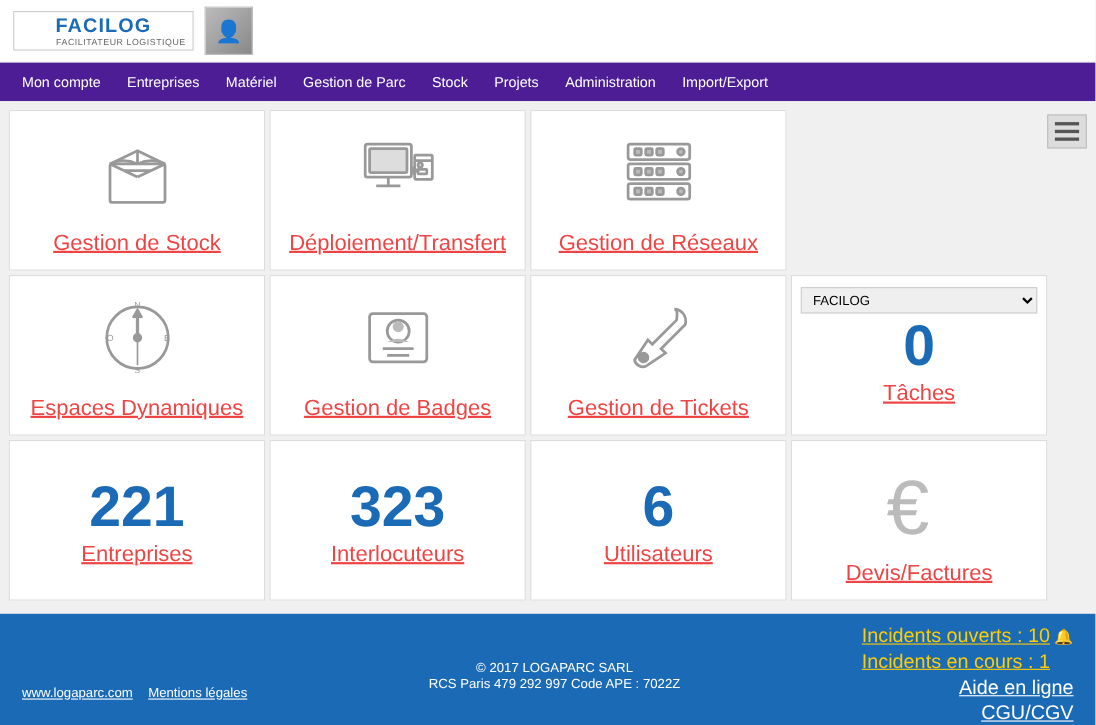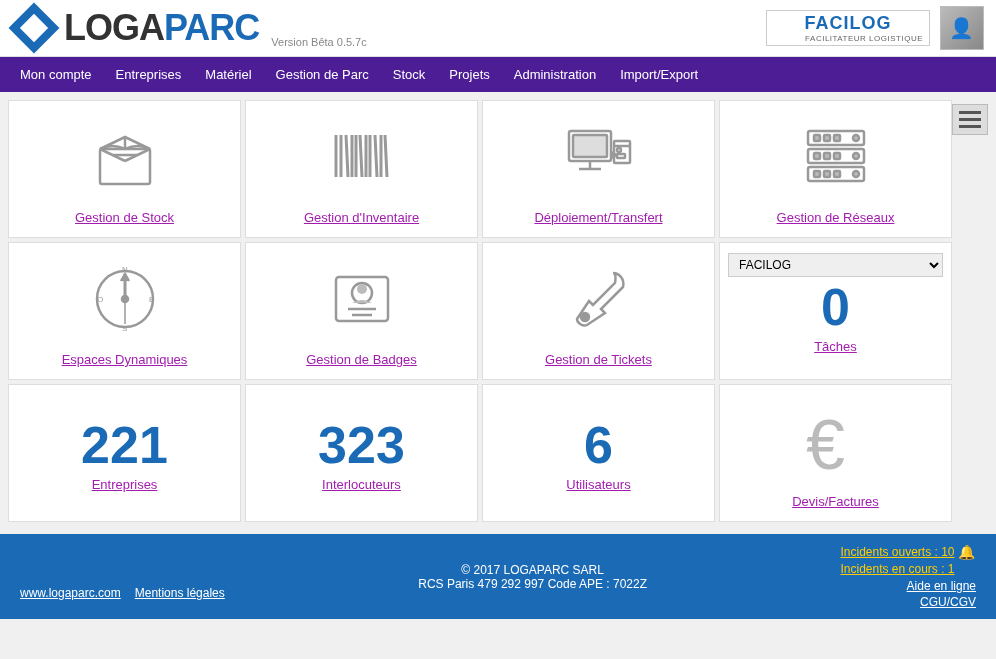--- a/index.html
+++ b/index.html
@@ -102,23 +102,23 @@
       display: flex;
       flex-direction: column;
       align-items: center;
       justify-content: center;
       padding: 16px 8px 12px;
       min-height: 130px;
       cursor: pointer;
     }
     .tile-icon { margin-bottom: 10px; }
     .tile-label {
-      color: #a21caf;
+      color: #ef4444;
       text-decoration: underline;
-      font-size: 13px;
+      font-size: 20px;
       text-align: left;
       cursor: pointer;
     }
     .tile-number {
       font-size: 52px;
       font-weight: bold;
       color: #1a6ab5;
       line-height: 1;
       margin-bottom: 6px;
     }
@@ -140,40 +140,30 @@
       display: flex;
       justify-content: space-between;
       align-items: center;
       padding: 10px 20px;
       font-size: 12px;
     }
     #footer-left { display: flex; flex-direction: row; gap: 14px; margin-top: 32px; }
     #footer-left a { color: #fff; text-decoration: underline; }
     #footer-center { text-align: center; color: #fff; }
     #footer-right { display: flex; flex-direction: column; gap: 3px; align-items: flex-end; }
-    #footer-right a { color: #ffcc00; text-decoration: underline; font-size: 12px; }
+    #footer-right a { color: #ffcc00; text-decoration: underline; font-size: 18px; }
     .footer-right-links { display: flex; flex-direction: column; align-items: flex-end; gap: 2px; }
     .footer-incidents { display: flex; flex-direction: column; gap: 2px; }
     .incident-row { display: flex; align-items: center; gap: 4px; }
     .bell-icon { font-size: 14px; }
   </style>
 </head>
 <body>
 
 <div id="top-bar">
-  <div id="logo-area">
-    <div class="logo-wrapper">
-      <div class="logo-diamond-outer"></div>
-      <div class="logo-diamond-inner2"></div>
-    </div>
-    <div id="logo-text">
-      <span class="loga">LOGA</span><span class="parc">PARC</span>
-    </div>
-    <span id="version-text">Version Bêta 0.5.7c</span>
-  </div>
   <div id="right-header">
     <div id="facilog-logo">
       <div id="facilog-logo-text">FACILOG</div>
       <div id="facilog-sub">FACILITATEUR LOGISTIQUE</div>
     </div>
     <div id="avatar">
       <div id="avatar-img">👤</div>
     </div>
   </div>
 </div>
@@ -205,39 +195,20 @@
             <line x1="15" y1="32" x2="40" y2="44"></line>
             <line x1="65" y1="32" x2="40" y2="44"></line>
 
             <path d="M15 32 Q27 26 40 32" stroke="#999" fill="none"></path>
             <path d="M65 32 Q53 26 40 32" stroke="#999" fill="none"></path>
           </svg>
         </div>
         <div class="tile-label">Gestion de Stock</div>
       </div>
 
-      <div class="tile">
-        <div class="tile-icon">
-          <svg class="icon-svg" viewBox="0 0 80 80" fill="none" stroke="#999" stroke-width="3">
-
-            <line x1="14" y1="18" x2="14" y2="60"></line>
-            <line x1="19" y1="18" x2="19" y2="60"></line>
-            <line x1="24" y1="18" x2="26" y2="60"></line>
-            <line x1="30" y1="18" x2="30" y2="60"></line>
-            <line x1="34" y1="18" x2="34" y2="60"></line>
-            <line x1="38" y1="18" x2="40" y2="60"></line>
-            <line x1="44" y1="18" x2="44" y2="60"></line>
-            <line x1="48" y1="18" x2="48" y2="60"></line>
-            <line x1="53" y1="18" x2="55" y2="60"></line>
-            <line x1="59" y1="18" x2="59" y2="60"></line>
-            <line x1="63" y1="18" x2="65" y2="60"></line>
-          </svg>
-        </div>
-        <div class="tile-label">Gestion d'Inventaire</div>
-      </div>
 
       <div class="tile">
         <div class="tile-icon">
           <svg class="icon-svg" viewBox="0 0 80 80" fill="none" stroke="#999" stroke-width="2.5">
 
             <rect x="10" y="14" width="42" height="30" rx="2"></rect>
             <rect x="14" y="18" width="34" height="22" rx="1" fill="#ddd" stroke="#999"></rect>
 
             <rect x="55" y="24" width="16" height="22" rx="1"></rect>
             <line x1="55" y1="29" x2="71" y2="29"></line>

